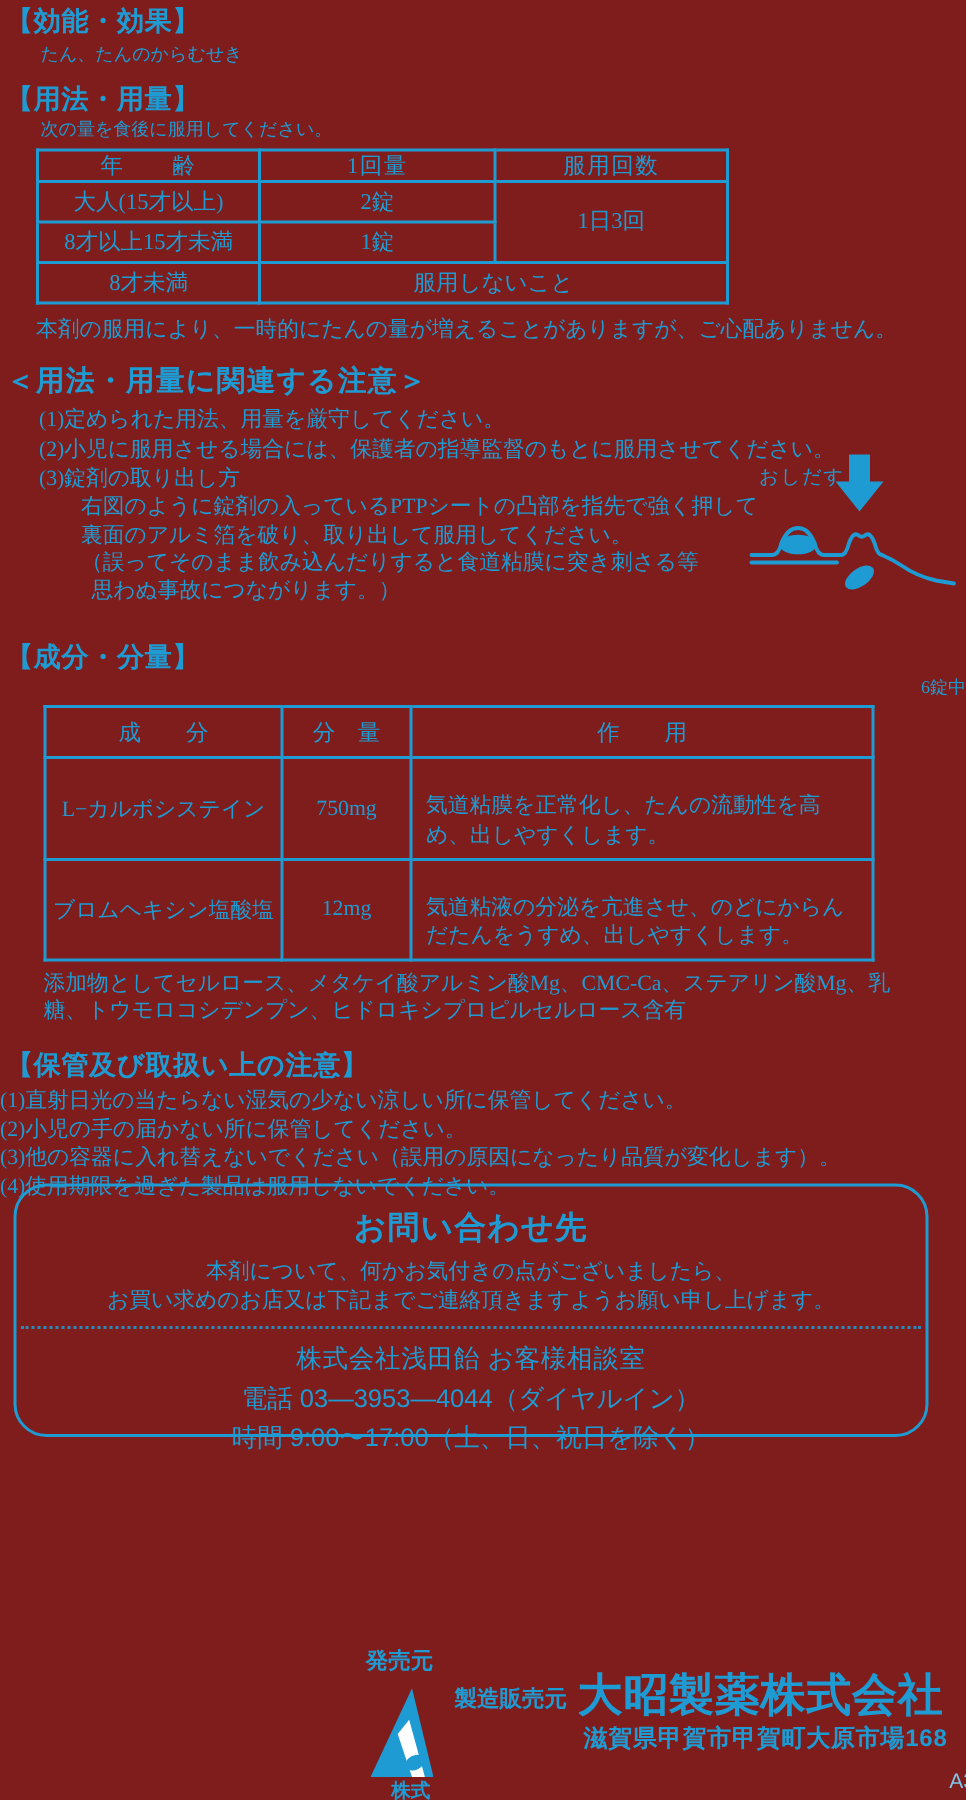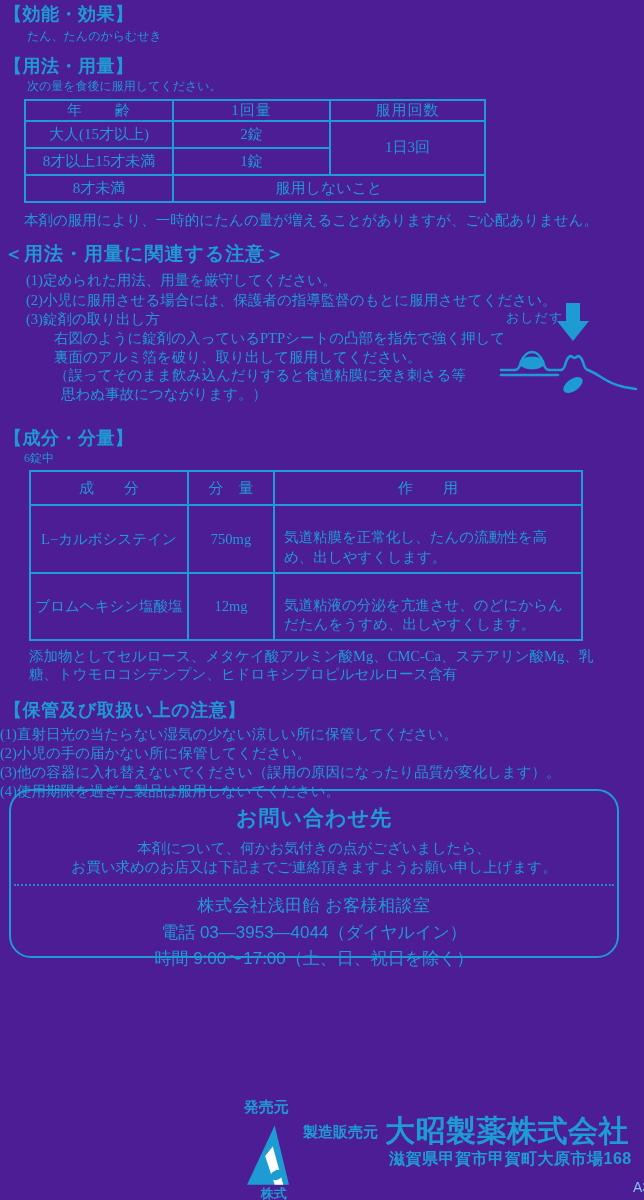--- a/index.html
+++ b/index.html
@@ -4,21 +4,21 @@
 <style>
   :root{
     --accent:#1E9BD2;
     --accent-light:#7EC6E8;
   }
   *{margin:0;padding:0;box-sizing:border-box;}
   html,body{background:#ffffff;}
   .page{
     position:relative;
     width:644px;height:1200px;
-    background:#4c1d95;
+    background:#7f1d1d;
     color:var(--accent);
     overflow:hidden;
     font-family:"Liberation Serif","DejaVu Serif",serif;
   }
   
   .sec-heading{
     font-family:"Liberation Sans","DejaVu Sans",sans-serif;
     font-weight:bold;
     font-size:18px;
     line-height:1.15;
@@ -177,21 +177,21 @@
       <path d="M3 75 L60 75" fill="none" stroke="#1E9BD2" stroke-width="2.6" stroke-linecap="round"></path>
 
       <ellipse cx="34" cy="63" rx="12.5" ry="6.5" fill="#1E9BD2"></ellipse>
 
       <ellipse cx="75" cy="85" rx="11" ry="6" fill="#1E9BD2" transform="rotate(-35 75 85)"></ellipse>
     </svg>
     <span class="ptp-label">おしだす</span>
   </div>
 
   <div class="sec-heading mt20" style="margin-top:24px;">【成分・分量】</div>
-  <div class="body-line mt2" style="margin-left:24px;">6錠中</div>
+  <div class="body-line mt2" style="margin-left:24px;text-align:right;">6錠中</div>
 
   <table class="ing-table">
     <colgroup>
         <col class="c1">
         <col class="c2">
         <col class="c3">
       </colgroup>
     <tbody>
         <tr>
       <th>成　　分</th>

